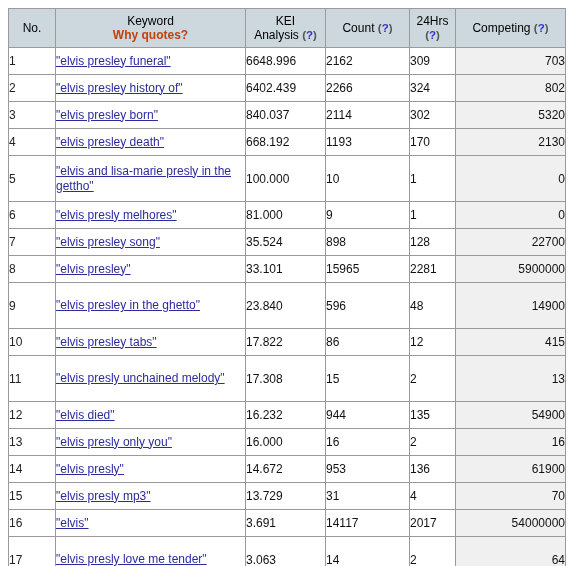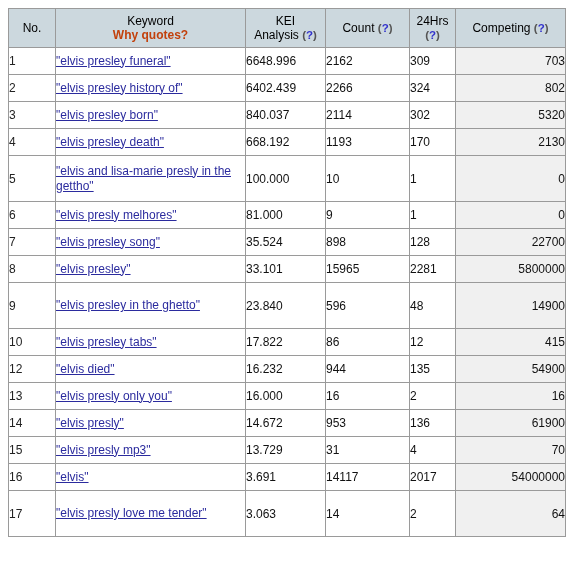--- a/index.html
+++ b/index.html
@@ -219,38 +219,46 @@
           <td class="col-count">898</td>
           <td class="col-24">128</td>
           <td class="col-competing">22700</td>
         </tr>
         <tr>
           <td class="col-no">8</td>
           <td class="col-keyword"><a class="kw">"elvis presley"</a></td>
           <td class="col-kei">33.101</td>
           <td class="col-count">15965</td>
           <td class="col-24">2281</td>
-          <td class="col-competing">5800000</td>
+          <td class="col-competing">5900000</td>
         </tr>
         <tr class="tall">
           <td class="col-no">9</td>
           <td class="col-keyword"><a class="kw">"elvis presley in the ghetto"</a></td>
           <td class="col-kei">23.840</td>
           <td class="col-count">596</td>
           <td class="col-24">48</td>
           <td class="col-competing">14900</td>
         </tr>
         <tr>
           <td class="col-no">10</td>
           <td class="col-keyword"><a class="kw">"elvis presley tabs"</a></td>
           <td class="col-kei">17.822</td>
           <td class="col-count">86</td>
           <td class="col-24">12</td>
           <td class="col-competing">415</td>
         </tr>
+        <tr class="tall">
+          <td class="col-no">11</td>
+          <td class="col-keyword"><a class="kw">"elvis presly unchained melody"</a></td>
+          <td class="col-kei">17.308</td>
+          <td class="col-count">15</td>
+          <td class="col-24">2</td>
+          <td class="col-competing">13</td>
+        </tr>
         <tr>
           <td class="col-no">12</td>
           <td class="col-keyword"><a class="kw">"elvis died"</a></td>
           <td class="col-kei">16.232</td>
           <td class="col-count">944</td>
           <td class="col-24">135</td>
           <td class="col-competing">54900</td>
         </tr>
         <tr>
           <td class="col-no">13</td>

